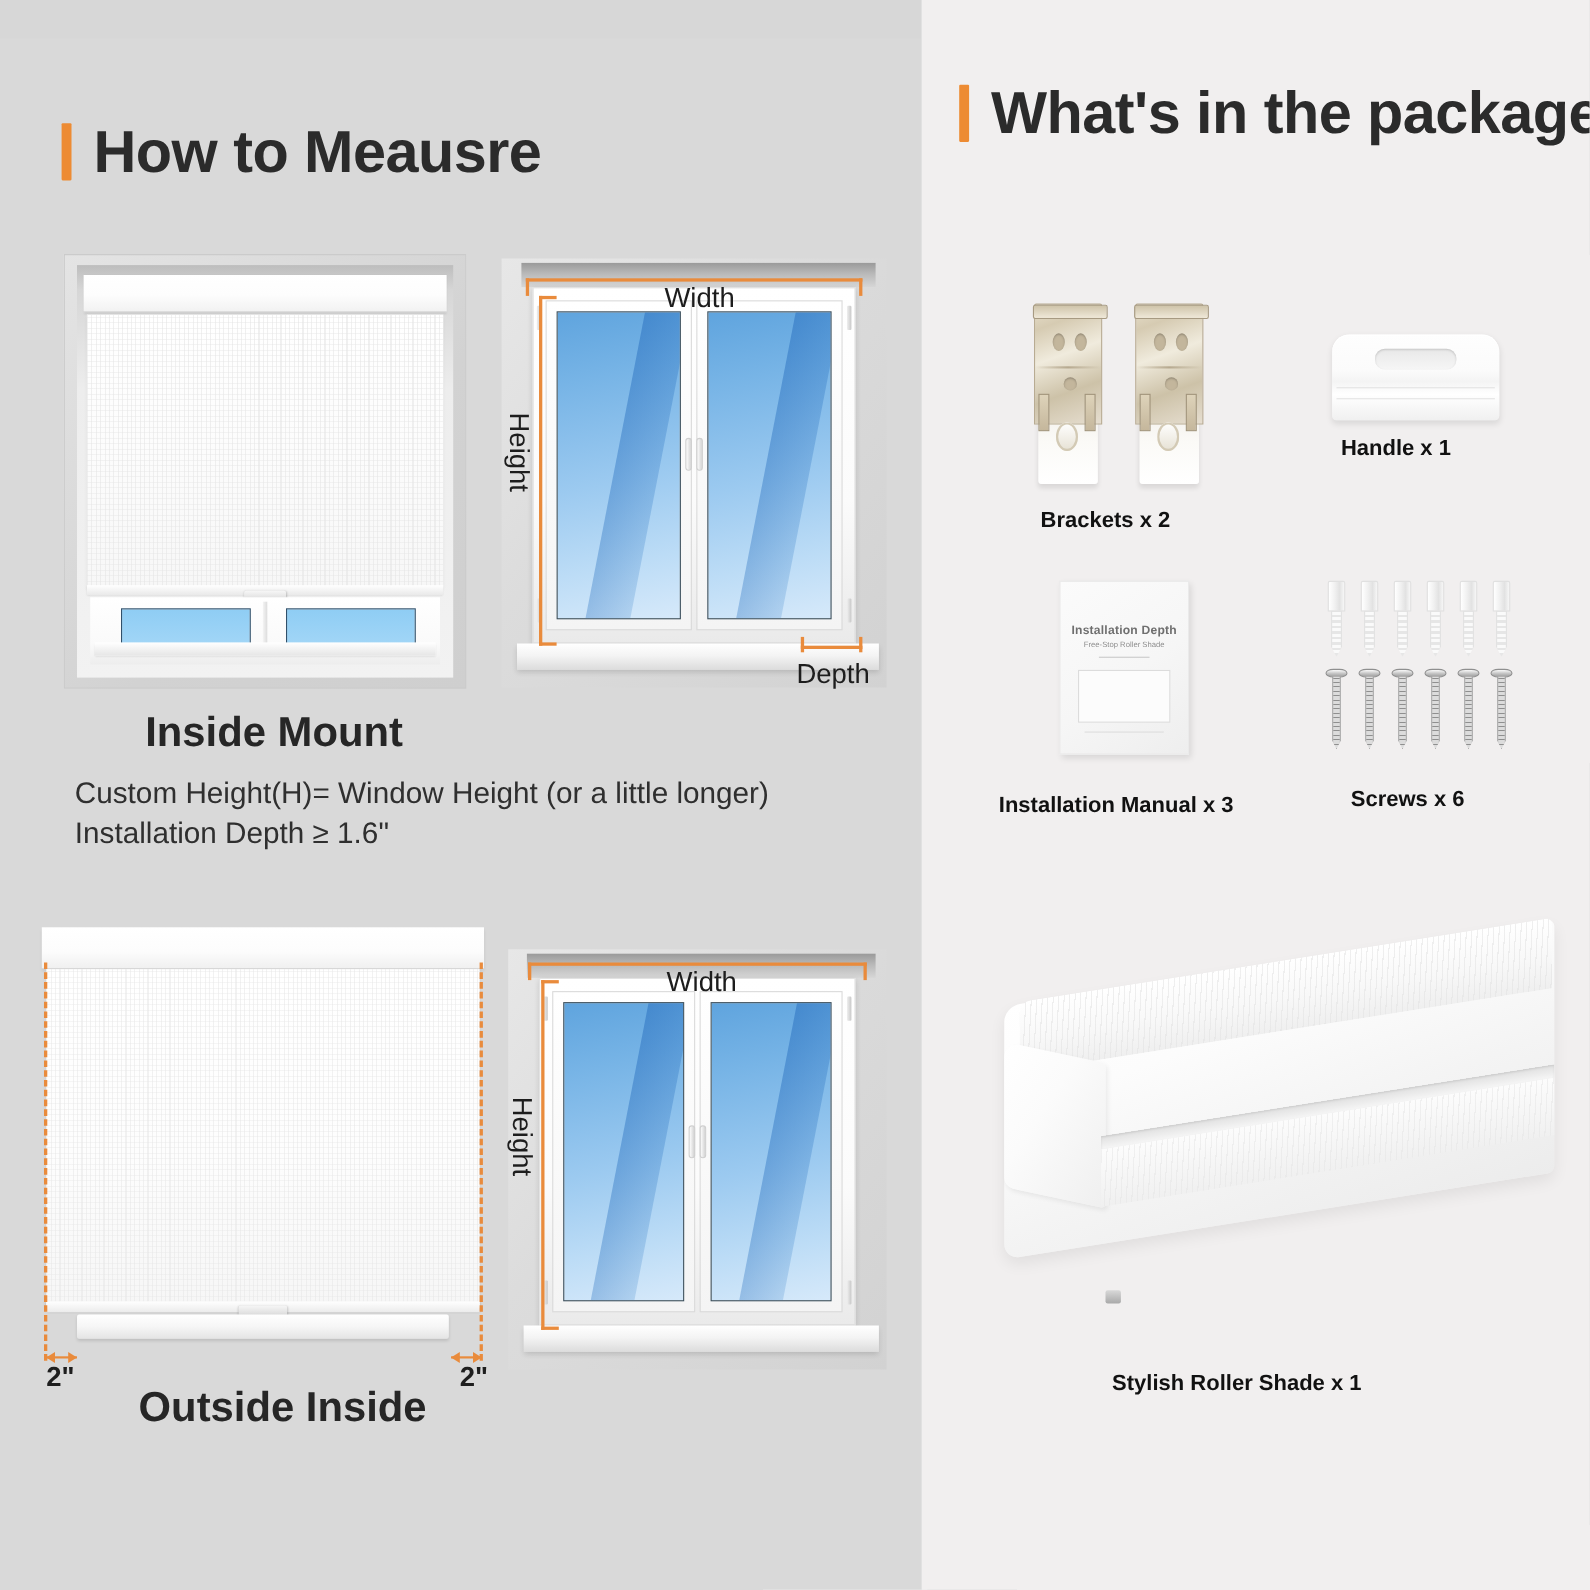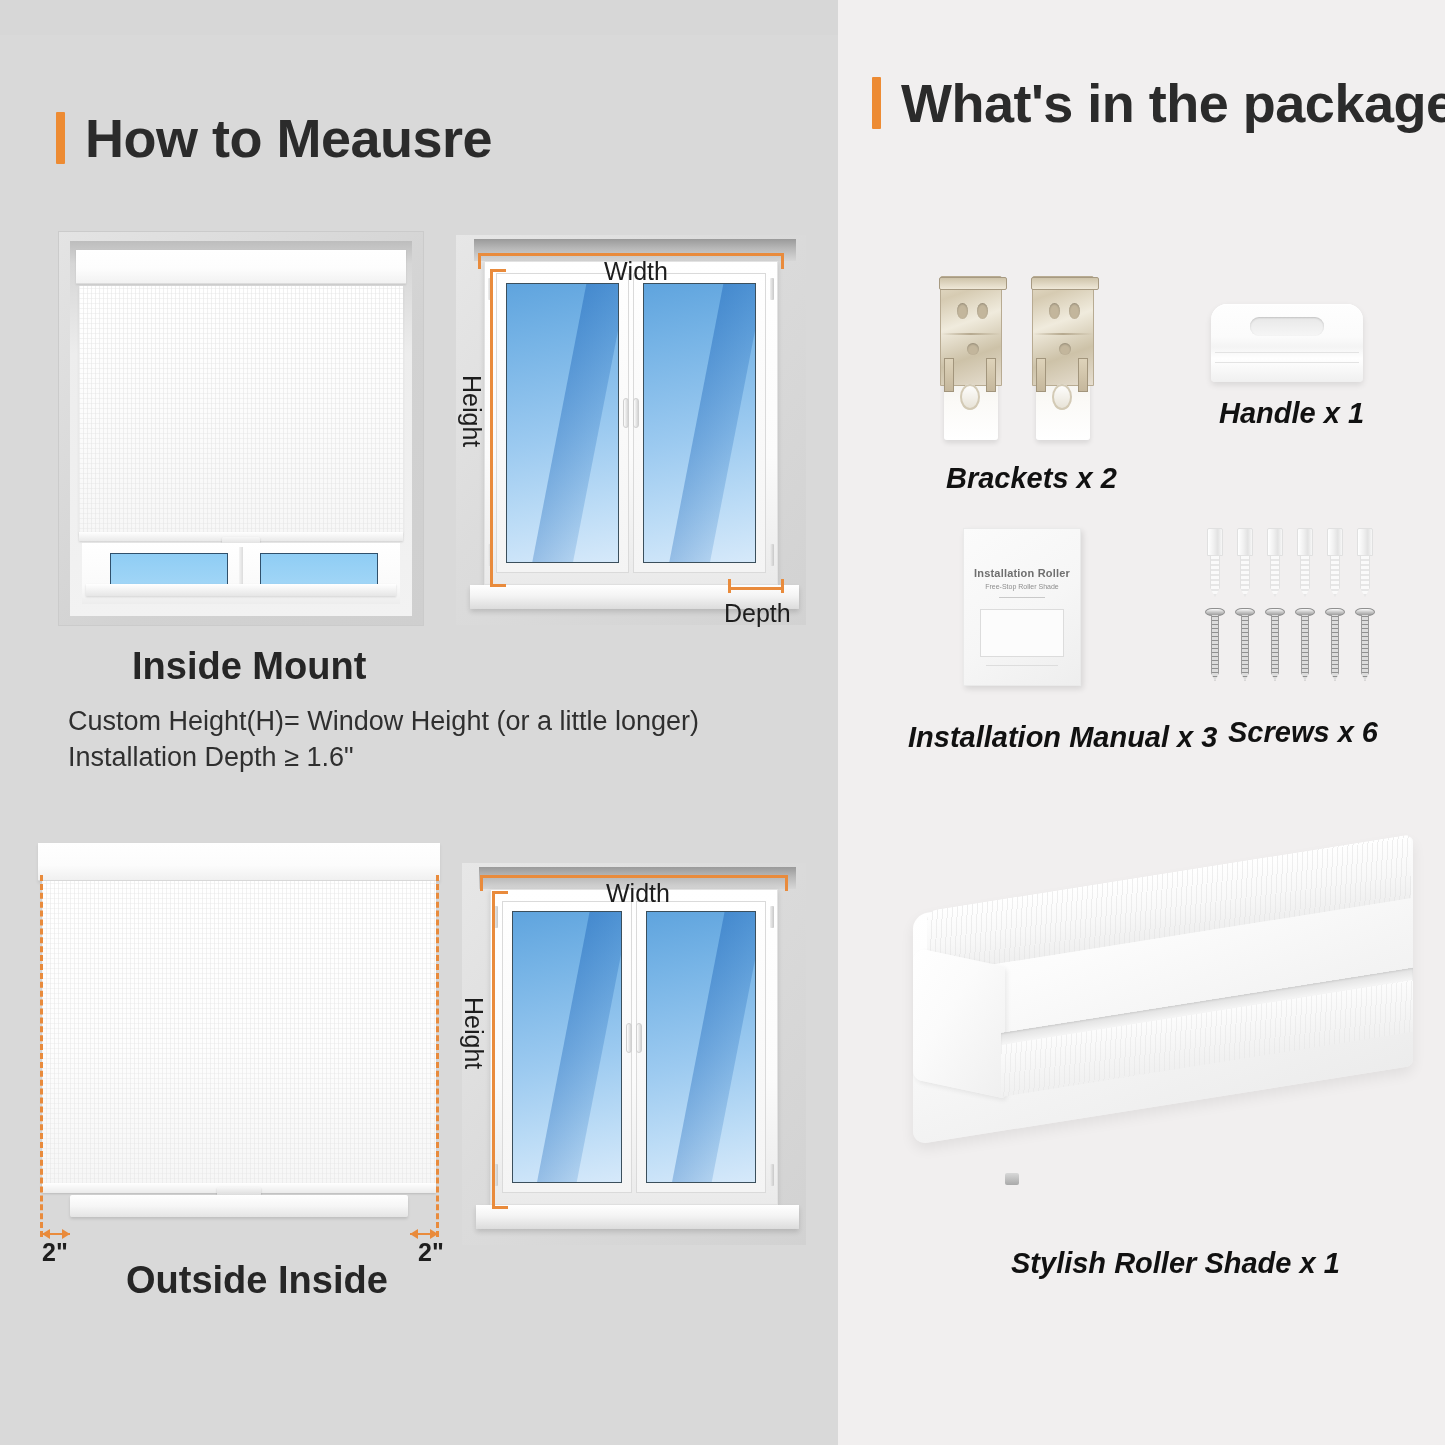--- a/index.html
+++ b/index.html
@@ -309,23 +309,22 @@
     position: absolute;
     font-size: 25px; color: #1d1d1d;
     white-space: nowrap;
     transform-origin: 0 0;
     transform: rotate(90deg);
   }
 
   
   .pkg-label {
     position: absolute;
-    font-size: 29px;
+    font-size: 20px;
     font-weight: bold;
-    font-style: italic;
     color: #111;
     white-space: nowrap;
   }
   #lbl-brackets { left: 946px;  top: 462px; }
   #lbl-handle   { left: 1219px; top: 397px; }
   #lbl-manual   { left: 908px;  top: 721px; }
   #lbl-screws   { left: 1228px; top: 716px; }
   #lbl-shade    { left: 1011px; top: 1247px; }
 
   
@@ -712,21 +711,21 @@
   <div class="pkg-label" id="lbl-brackets">Brackets x 2</div>
 
   <div id="handle">
     <div class="handle-slot"></div>
     <div class="handle-line" style="top:48px;"></div>
     <div class="handle-line" style="top:58px;"></div>
   </div>
   <div class="pkg-label" id="lbl-handle">Handle x 1</div>
 
   <div id="manual">
-    <div class="manual-title">Installation Roller</div>
+    <div class="manual-title">Installation Depth</div>
     <div class="manual-sub">Free-Stop Roller Shade</div>
     <div class="manual-scribble"></div>
     <div class="manual-box"></div>
     <div class="manual-foot"></div>
   </div>
   <div class="pkg-label" id="lbl-manual">Installation Manual x 3</div>
 
   <div id="screws">
     <div class="anchor" style="left:4px;">
         <div class="anchor-head"></div>

